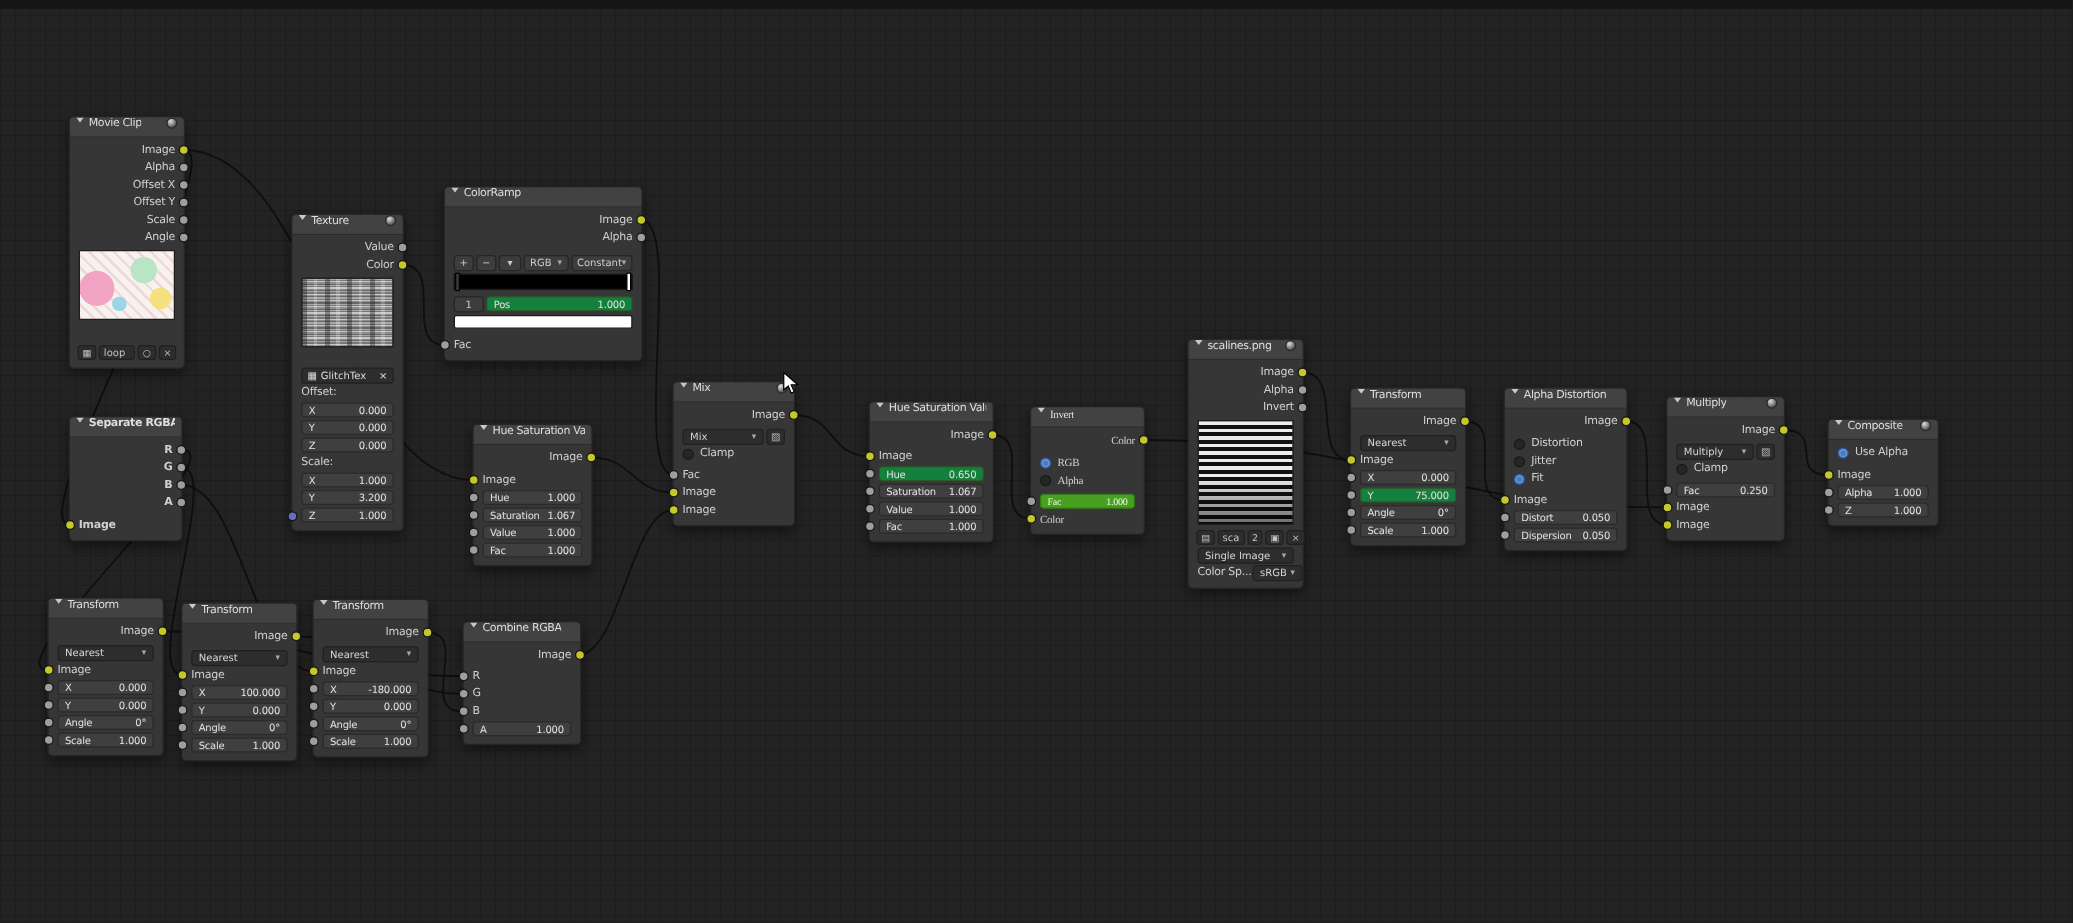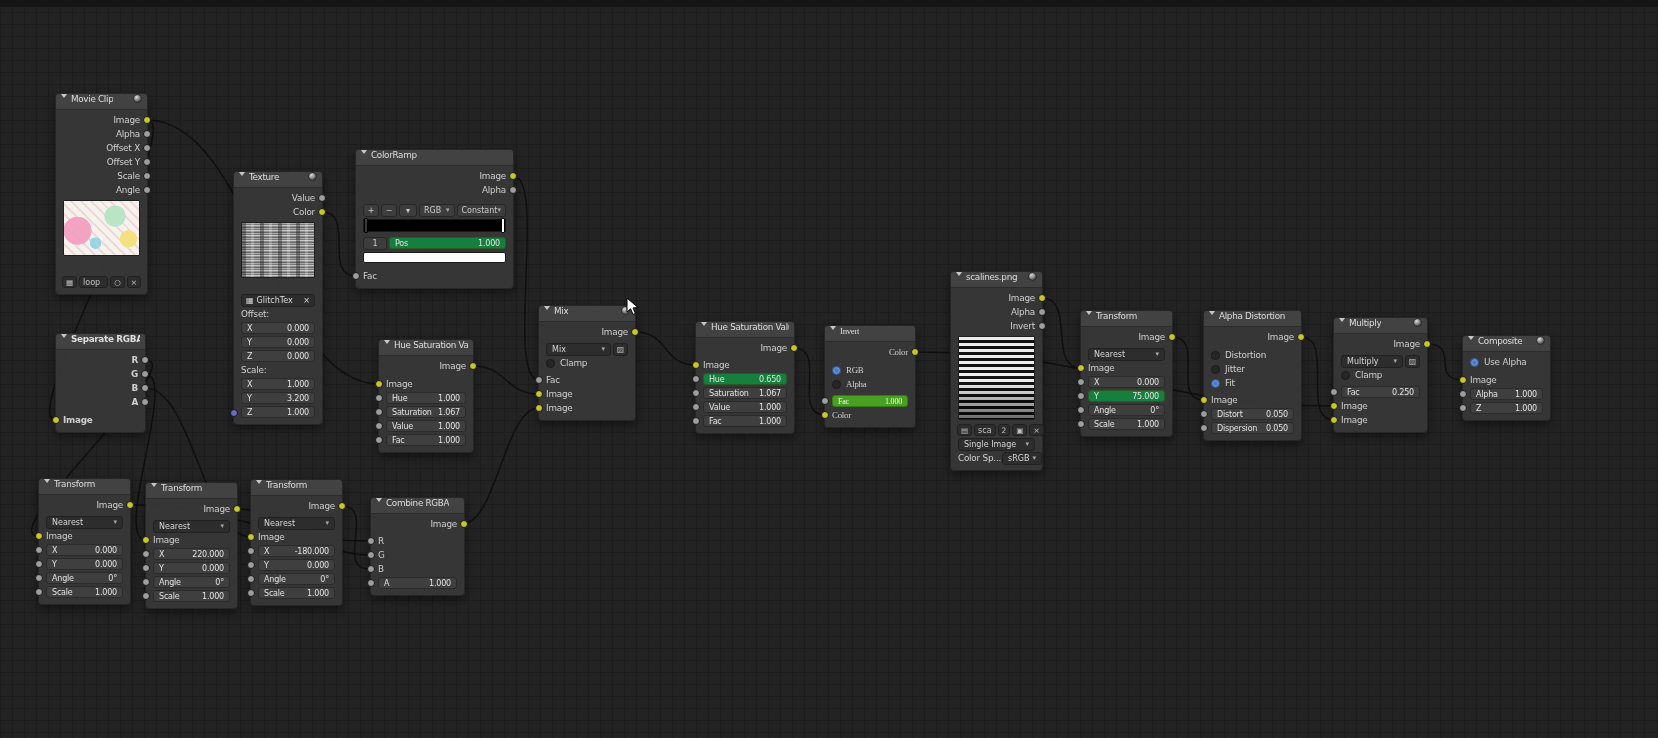--- a/index.html
+++ b/index.html
@@ -364,21 +364,21 @@
           </div>
         </div>
         <div class="row">
           <span class="socket left c-image"></span>
           <span class="lbl">Image</span>
         </div>
         <div class="row">
           <span class="socket left c-value"></span>
           <div class="pill">
             <span>X</span>
-            <span>220.000</span>
+            <span>100.000</span>
           </div>
         </div>
         <div class="row">
           <span class="socket left c-value"></span>
           <div class="pill">
             <span>Y</span>
             <span>0.000</span>
           </div>
         </div>
         <div class="row">

